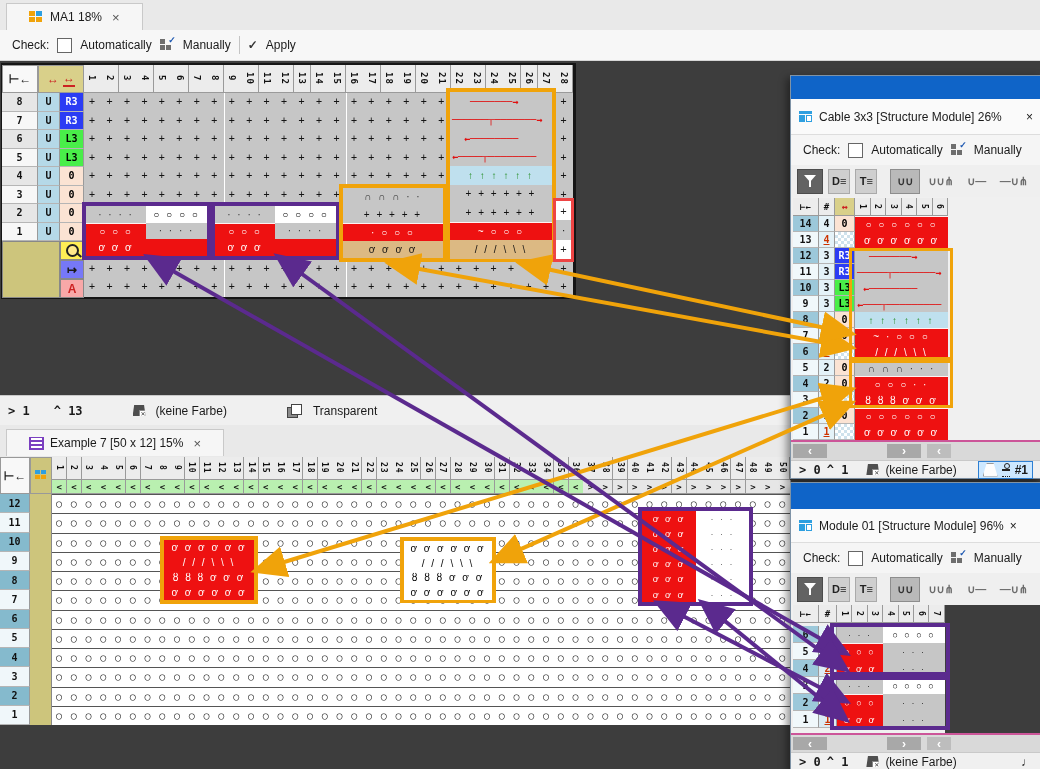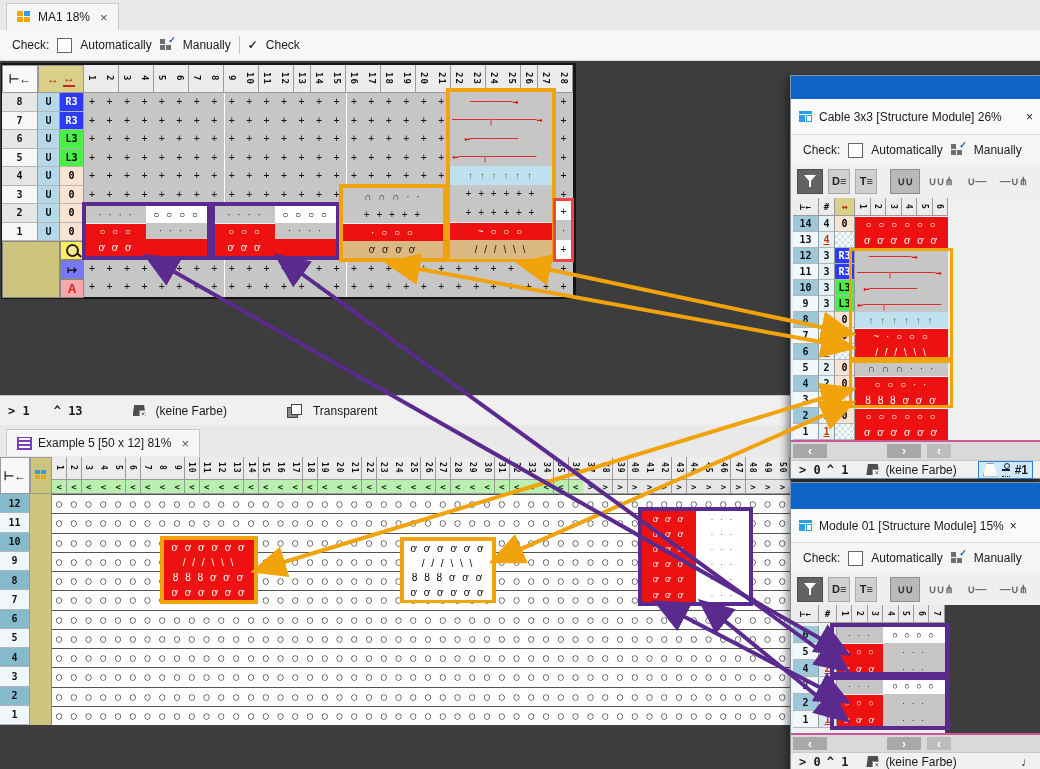--- a/index.html
+++ b/index.html
@@ -3,21 +3,21 @@
 <meta charset="utf-8">
 <style>
   html,body{margin:0;padding:0;background:#666;}
   #app{position:relative;width:1040px;height:769px;overflow:hidden;background:#f0f0f0;
        font-family:"Liberation Sans",sans-serif;font-size:12px;color:#1a1a1a;}
   .abs{position:absolute;}
   .mono{font-family:"DejaVu Sans Mono",monospace;}
   
   .tabbar{background:#e9e9e9;border-bottom:1px solid #d0d0d0;}
   .tab{display:flex;align-items:center;gap:6px;background:#f6f6f6;border:1px solid #c9c9c9;border-bottom:none;
-       padding:0 10px;height:27px;box-sizing:border-box;}
+       padding:0 22px;height:27px;box-sizing:border-box;}
   .tab .close{color:#555;font-size:13px;margin-left:4px;}
   .toolbar{background:#f7f7f7;display:flex;align-items:center;gap:8px;padding:0 12px;box-sizing:border-box;}
   .cb{width:13px;height:13px;border:1px solid #666;background:#fff;display:inline-block;}
   .vdiv{width:1px;height:18px;background:#c4c4c4;}
   .checkmark{color:#333;font-weight:bold;}
   
   .icon-grid{position:relative;width:15px;height:13px;display:inline-block;}
   .icon-grid i{position:absolute;width:6px;height:5px;}
   .mag{width:9px;height:9px;border:2px solid #222;border-radius:50%;background:#ffe98a;position:relative;}
   .mag:after{content:'';position:absolute;width:6px;height:2px;background:#222;transform:rotate(40deg);right:-5px;bottom:-1px;}
@@ -86,21 +86,21 @@
     <span>Automatically</span>
     <span class="manicon">
         <i style="left:0;top:7px;"></i>
         <i style="left:6px;top:7px;"></i>
         <i style="left:0;top:1px;"></i>
         <b>✓</b>
       </span>
     <span>Manually</span>
     <span class="vdiv"></span>
     <span class="checkmark">✓</span>
-    <span>Check</span>
+    <span>Apply</span>
   </div>
 
   <div class="abs dark" style="left:0;top:61px;width:1040px;height:334px;"></div>
 
   <div class="abs" style="left:1px;top:63px;width:575px;height:236px;background:#151515;"></div>
   <div class="abs" style="left:2px;top:65px;width:36px;height:28px;background:#f8f8f8;border:1px solid #999;box-sizing:border-box;display:flex;align-items:center;justify-content:center;font-weight:bold;">⊢←</div>
   <div class="abs" style="left:38px;top:65px;width:46px;height:28px;background:#d9d08a;border:1px solid #999;box-sizing:border-box;display:flex;align-items:center;justify-content:center;gap:4px;color:#c22;font-weight:bold;">
     <span>↔</span>
       <span style="border-bottom:2px solid #c22;">↔</span>
   </div>
@@ -179,21 +179,21 @@
     <span>Transparent</span>
   </div>
 
   <div class="abs tabbar" style="left:0;top:425px;width:1040px;height:32px;">
     <div class="tab abs" style="left:6px;top:4px;">
       <span style="width:15px;height:13px;background:#7a3fc0;display:inline-flex;flex-direction:column;justify-content:space-evenly;padding:0 2px;box-sizing:border-box;">
         <i style="height:2px;background:#fff;"></i>
           <i style="height:2px;background:#fff;"></i>
           <i style="height:2px;background:#fff;"></i>
       </span>
-      <span>Example 5 [50 x 12] 81%</span>
+      <span>Example 7 [50 x 12] 15%</span>
       <span class="close">×</span>
     </div>
   </div>
   <div class="abs" style="left:0;top:457px;width:30px;height:37px;background:#f8f8f8;border:1px solid #999;box-sizing:border-box;display:flex;align-items:center;justify-content:center;font-weight:bold;">⊢←</div>
   <div class="abs" style="left:30px;top:457px;width:22px;height:37px;background:#cdc57c;border:1px solid #999;box-sizing:border-box;display:flex;align-items:center;justify-content:center;">
     <span class="icon-grid" style="width:12px;height:11px;">
       <i style="left:0;top:0;width:5px;height:4px;background:#2d9fe0;"></i>
         <i style="left:6px;top:0;width:5px;height:4px;background:#2d9fe0;"></i>
       <i style="left:0;top:5px;width:5px;height:4px;background:#f0a30a;"></i>
         <i style="left:6px;top:5px;width:5px;height:4px;background:#f0a30a;"></i>
@@ -389,21 +389,21 @@
   </div>
 
   <div id="panel2" class="panel" style="left:790px;top:482px;width:250px;height:287px;">
     <div class="ptitle" style="top:0;height:26px;"></div>
     <div class="abs" style="left:0;top:26px;width:100%;height:34px;background:#fafafa;border-bottom:1px solid #ddd;display:flex;align-items:center;gap:6px;padding:0 8px;box-sizing:border-box;">
       <span class="icon-grid" style="width:14px;height:12px;">
         <i style="left:0;top:0;width:13px;height:3px;background:#2d9fe0;"></i>
         <i style="left:0;top:4px;width:6px;height:7px;background:#2d9fe0;"></i>
         <i style="left:7px;top:4px;width:6px;height:7px;background:#fff;border:1px solid #2d9fe0;box-sizing:border-box;"></i>
       </span>
-      <span>Module 01 [Structure Module] 15%</span>
+      <span>Module 01 [Structure Module] 96%</span>
       <span class="close">×</span>
     </div>
     <div class="abs toolbar" style="left:0;top:60px;width:100%;height:30px;background:#f5f5f5;">
       <span>Check:</span>
       <span class="cb"></span>
       <span>Automatically</span>
       <span class="manicon">
           <i style="left:0;top:7px;"></i>
           <i style="left:6px;top:7px;"></i>
           <i style="left:0;top:1px;"></i>

